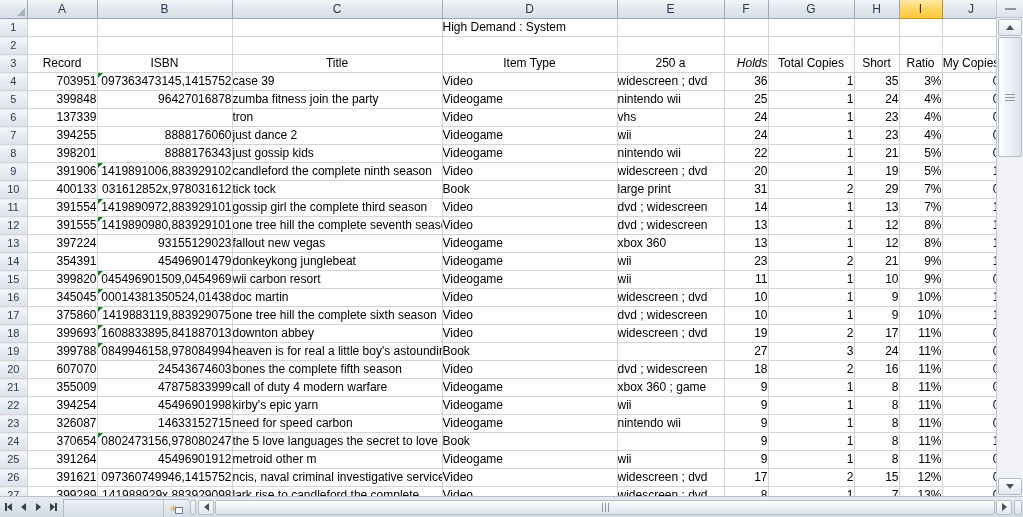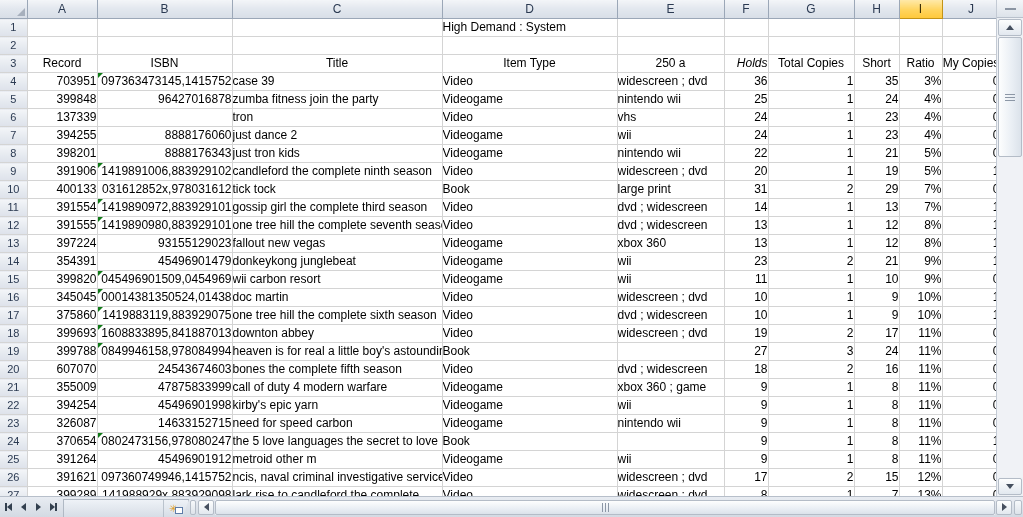--- a/index.html
+++ b/index.html
@@ -473,21 +473,21 @@
               <td class="num">24</td>
               <td class="num">1</td>
               <td class="num">23</td>
               <td class="num">4%</td>
               <td class="num">0</td>
             </tr>
             <tr>
               <td class="rowhead">8</td>
               <td class="num">398201</td>
               <td class="num">8888176343</td>
-              <td class="txt">just tron kids</td>
+              <td class="txt">just gossip kids</td>
               <td class="txt">Videogame</td>
               <td class="txt">nintendo wii</td>
               <td class="num">22</td>
               <td class="num">1</td>
               <td class="num">21</td>
               <td class="num">5%</td>
               <td class="num">0</td>
             </tr>
             <tr>
               <td class="rowhead">9</td>

